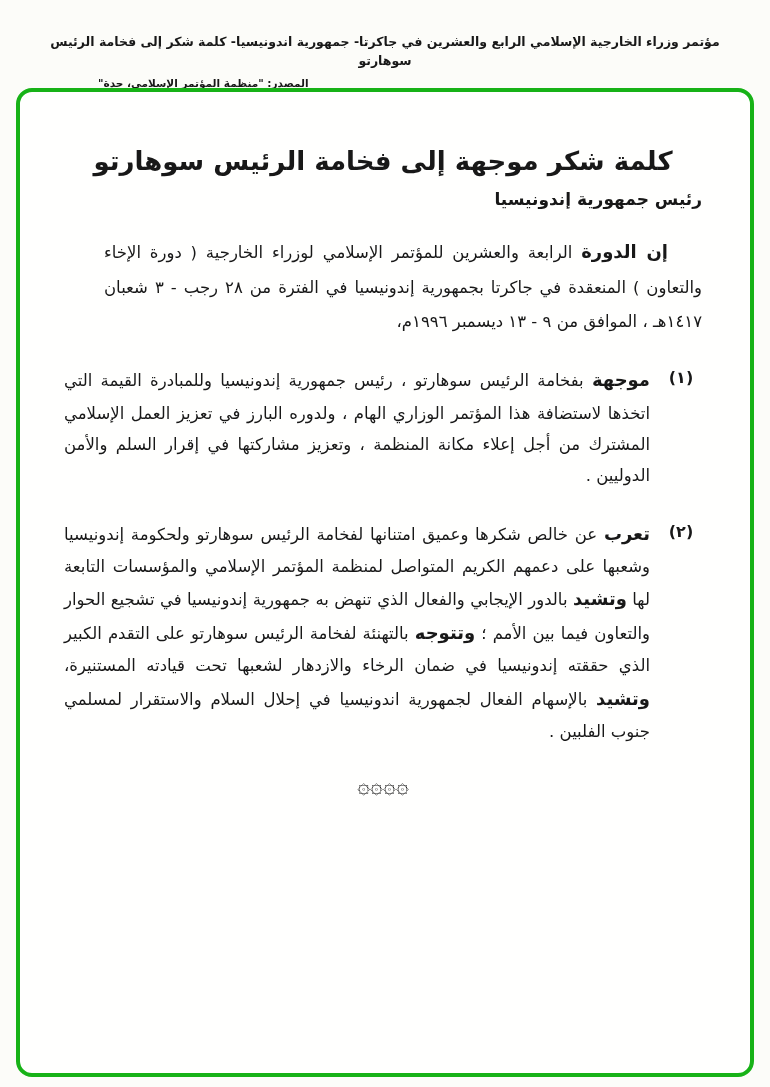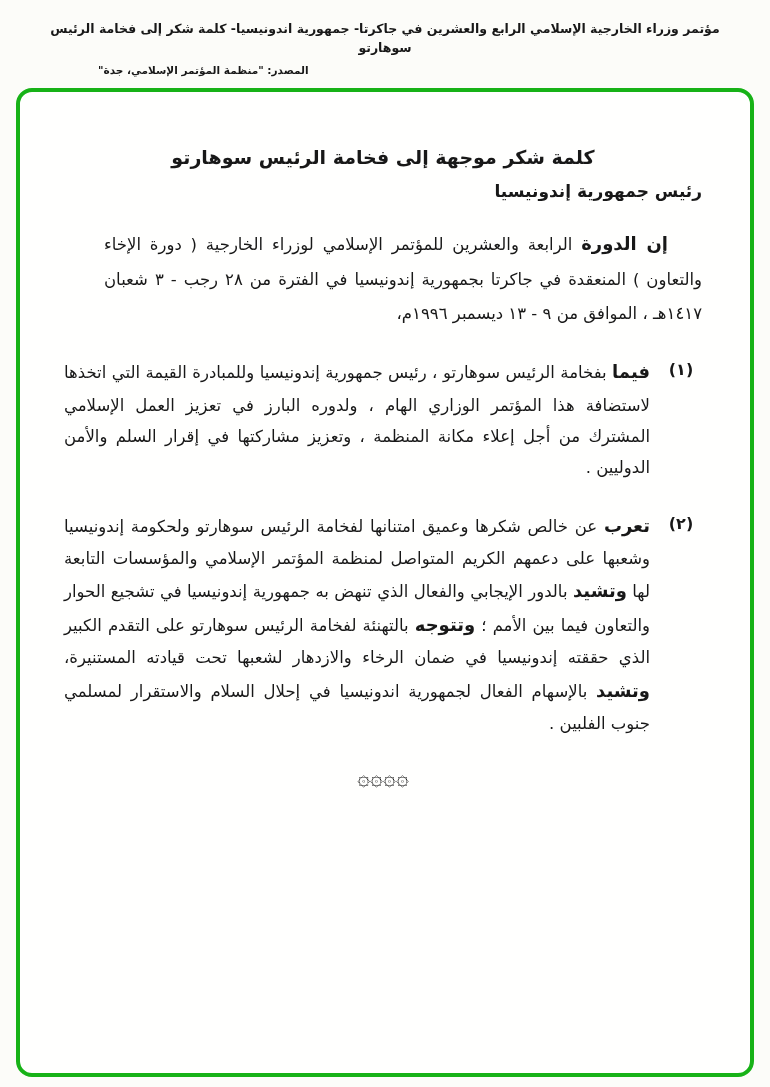--- a/index.html
+++ b/index.html
@@ -2,36 +2,36 @@
 <html lang="ar" dir="rtl" style="--frame-green: #17b217;"><head>
 <meta charset="utf-8">
 <style>
   html, body { margin: 0; padding: 0; }
   body {
     width: 770px; height: 1087px; overflow: hidden; position: relative;
     background: #fcfcf9; color: #181818;
     font-family: "DejaVu Sans", "Liberation Sans", sans-serif;
     direction: rtl;
   }
-  .page-header { padding: 20px 26px 0; }
+  .page-header { padding: 20px 26px 0; margin-top: 13px; }
   .header-caption {
     font-size: 12.5px; font-weight: bold; text-align: center; line-height: 1.5;
   }
   .header-source {
     font-size: 10.5px; font-weight: bold; margin-top: 6px;
     text-align: left; padding-left: 72px;
   }
   .frame {
     position: absolute; left: 16px; right: 16px; top: 88px; bottom: 10px;
     border: 4px solid var(--frame-green, #17b217);
     border-radius: 16px; background: #fffffe;
   }
   .content { padding: 54px 48px 0 44px; }
   .doc-title { text-align: center; font-weight: bold; }
-  .doc-title-main { font-size: 19px; letter-spacing: 0.5px; }
+  .doc-title-main { font-size: 26px; letter-spacing: 0.5px; }
   .doc-title-sub { font-size: 17px; margin-top: 13px; text-align: right; }
   .para {
     margin: 25px 0 0; font-size: 16.5px; line-height: 2.05;
     text-align: justify;
   }
   .para.indent { text-indent: 34px; margin-left: 40px; }
   .bold-lead { font-weight: bold; font-size: 1.09em; }
   .item { display: flex; gap: 10px; margin-top: 25px; }
   .item-number {
     flex: none; width: 42px; font-weight: bold; font-size: 16px;
@@ -59,21 +59,21 @@
       <div class="doc-title-main">كلمة شكر موجهة إلى فخامة الرئيس سوهارتو</div>
       <div class="doc-title-sub">رئيس جمهورية إندونيسيا</div>
     </div>
 
     <p class="para indent"><span class="bold-lead">إن الدورة</span><span> الرابعة والعشرين للمؤتمر الإسلامي لوزراء الخارجية ( دورة الإخاء والتعاون ) المنعقدة في جاكرتا بجمهورية إندونيسيا في الفترة من ٢٨ رجب - ٣ شعبان ١٤١٧هـ ، الموافق من ٩ - ١٣ ديسمبر ١٩٩٦م،</span></p>
 
 
 
     <div class="item">
       <span class="item-number">(١)</span>
-      <div class="item-text"><span class="bold-lead">فيما</span><span> بفخامة الرئيس سوهارتو ، رئيس جمهورية إندونيسيا وللمبادرة القيمة التي اتخذها لاستضافة هذا المؤتمر الوزاري الهام ، ولدوره البارز في تعزيز العمل الإسلامي المشترك من أجل إعلاء مكانة المنظمة ، وتعزيز مشاركتها في إقرار السلم والأمن الدوليين .</span></div>
+      <div class="item-text"><span class="bold-lead">موجهة</span><span> بفخامة الرئيس سوهارتو ، رئيس جمهورية إندونيسيا وللمبادرة القيمة التي اتخذها لاستضافة هذا المؤتمر الوزاري الهام ، ولدوره البارز في تعزيز العمل الإسلامي المشترك من أجل إعلاء مكانة المنظمة ، وتعزيز مشاركتها في إقرار السلم والأمن الدوليين .</span></div>
     </div>
 
     <div class="item">
       <span class="item-number">(٢)</span>
       <div class="item-text"><span class="bold-lead">تعرب</span><span> عن خالص شكرها وعميق امتنانها لفخامة الرئيس سوهارتو ولحكومة إندونيسيا وشعبها على دعمهم الكريم المتواصل لمنظمة المؤتمر الإسلامي والمؤسسات التابعة لها </span><span class="bold-lead">وتشيد</span><span> بالدور الإيجابي والفعال الذي تنهض به جمهورية إندونيسيا في تشجيع الحوار والتعاون فيما بين الأمم ؛ </span><span class="bold-lead">وتتوجه</span><span> بالتهنئة لفخامة الرئيس سوهارتو على التقدم الكبير الذي حققته إندونيسيا في ضمان الرخاء والازدهار لشعبها تحت قيادته المستنيرة، </span><span class="bold-lead">وتشيد</span><span> بالإسهام الفعال لجمهورية اندونيسيا في إحلال السلام والاستقرار لمسلمي جنوب الفلبين .</span></div>
     </div>
 
     <div class="ornaments">۞۞۞۞</div>
 
   </div>

